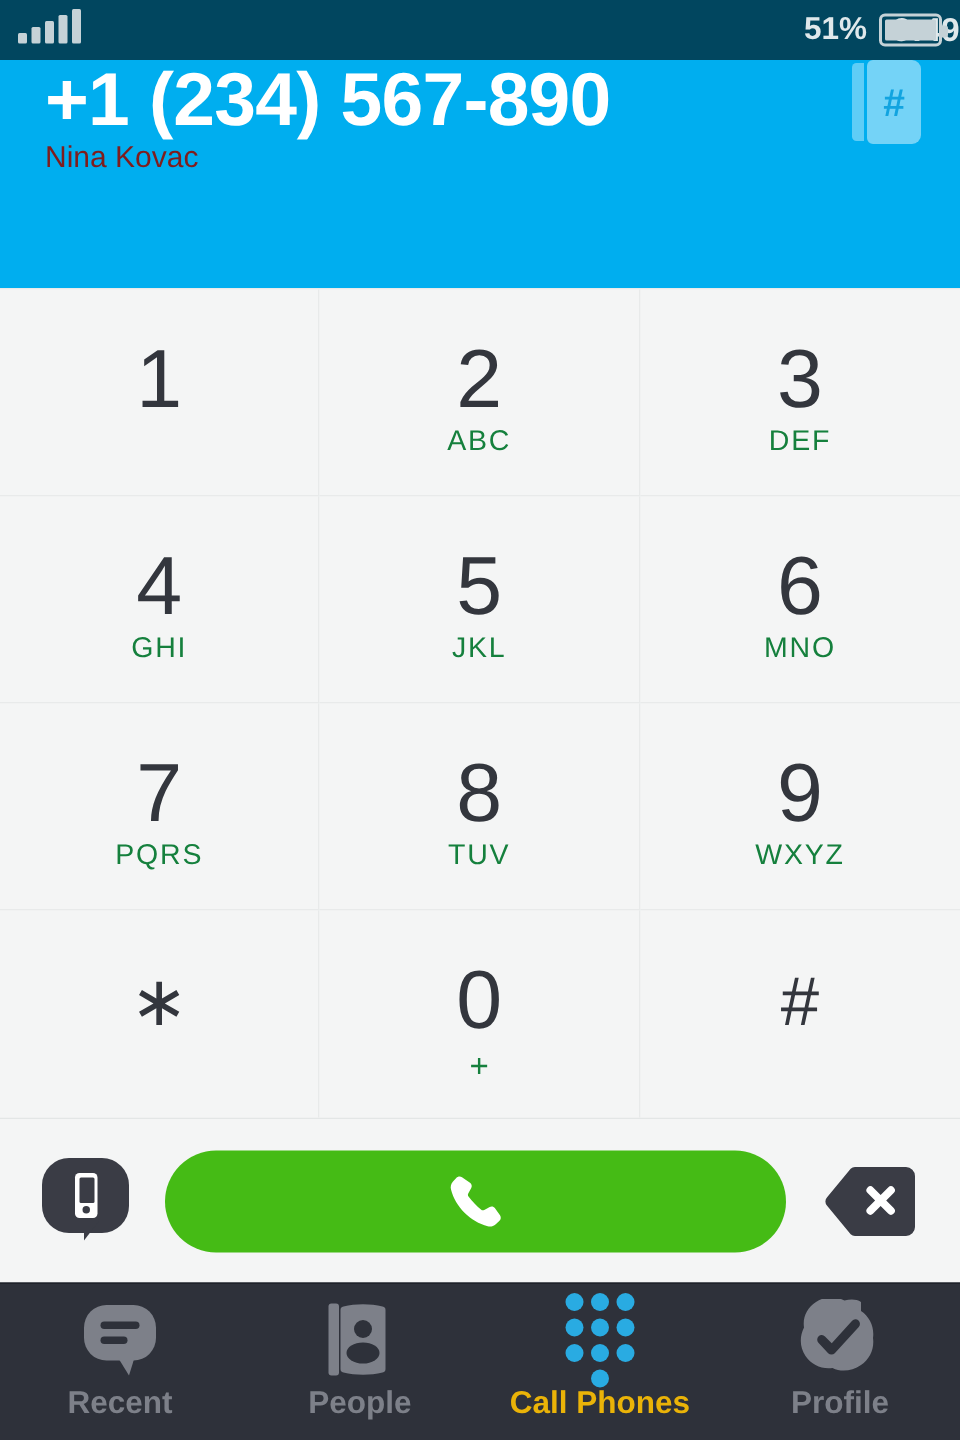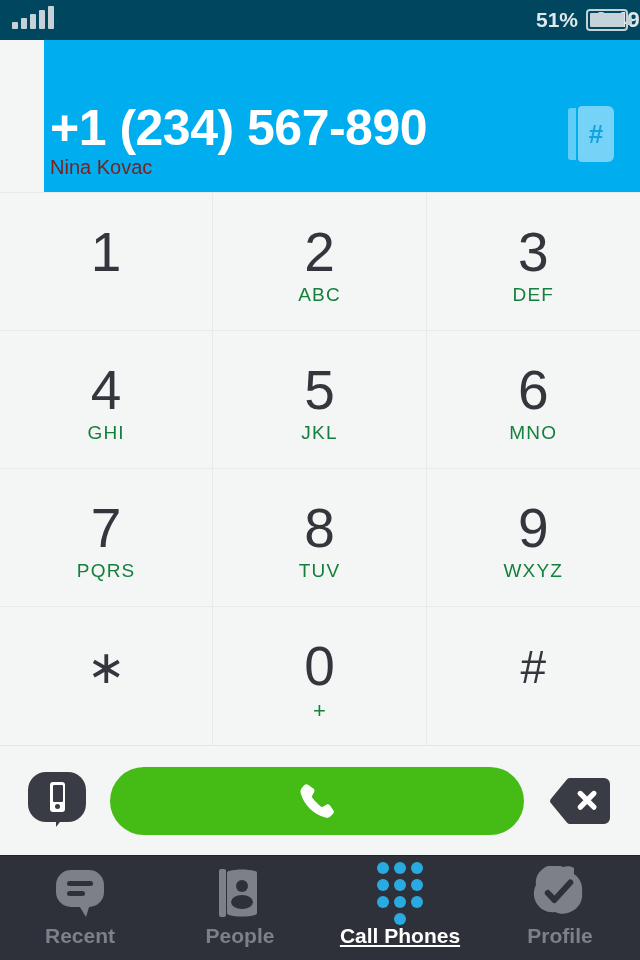--- a/index.html
+++ b/index.html
@@ -36,21 +36,21 @@
   }
   .batt:after {
     content:""; position:absolute; right:-6px; top:6px; width:4px; height:8px;
     background:#c5d2d7; border-radius:0 2px 2px 0;
   }
   .batt span { display:block; height:100%; width:100%; background:#c5d2d7; border-radius:1px; }
 
   
   .header {
     background:#00aeef; flex:0 0 152px; position:relative;
-    display:flex; align-items:flex-end; padding:0 18px 12px 6px;margin-left:44px;
+    display:flex; padding:0 18px 12px 30px;
   }
   .num-block { flex:1; min-width:0; }
   .number {
     font-size:50px; font-weight:bold; color:#ffffff; line-height:1.06;
     letter-spacing:-0.5px; white-space:nowrap; overflow:hidden;
   }
   .contact-name {
     font-size:20px; color:#7f1d1d; line-height:1.18; margin-top:1px;
     white-space:nowrap; overflow:hidden;
   }
@@ -129,21 +129,21 @@
   
   .tabbar {
     flex:0 0 105px; background:#2e313a; display:flex; border-top:1px solid #1f222a;
   }
   .tab {
     flex:1; display:flex; flex-direction:column; align-items:center;
     justify-content:flex-end; padding-bottom:12px; cursor:pointer;
   }
   .tab .ticon { height:58px; display:flex; align-items:center; justify-content:center; }
   .tab .tlabel { font-size:21px; color:#7d8089; margin-top:2px; font-weight:bold; }
-  .tab.active .tlabel { color:#ffffff;text-decoration:underline; }
+  .tab.active .tlabel { color:#eab308; }
 
   .dialdots { display:grid; grid-template-columns:repeat(3,12px); gap:5px; justify-items:center; }
   .dialdots i { width:12px; height:12px; border-radius:50%; background:#29abe2; display:block; }
   .dialdots i.last { grid-column:2; }
 </style>
 </head>
 <body>
 
 <div class="phone">
 

